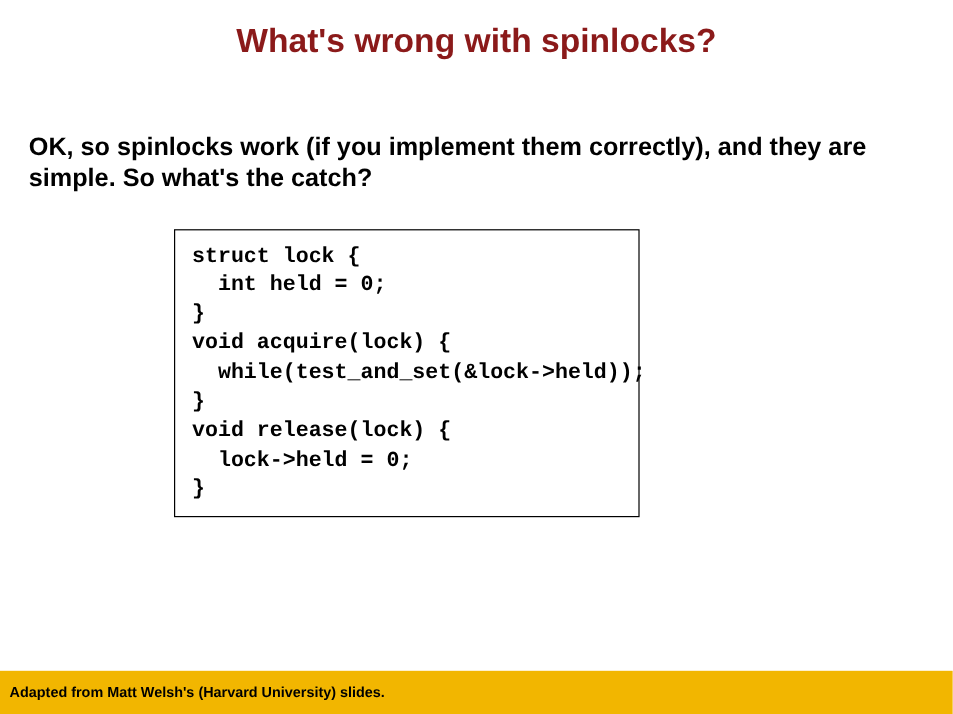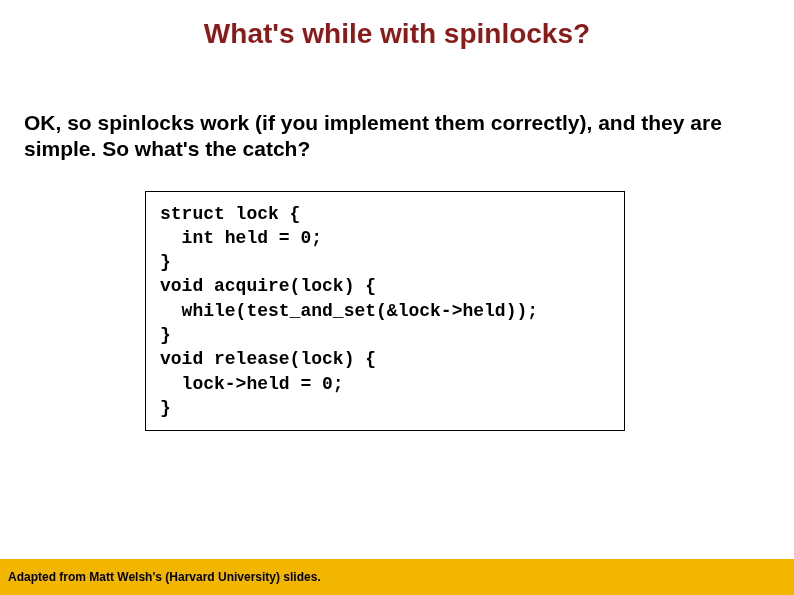--- a/index.html
+++ b/index.html
@@ -22,21 +22,21 @@
     font-size: 21px;
     color: #000;
     padding: 0 20px;
     line-height: 1.25;
     margin-top: 60px;
     margin-left: 4px;
     font-weight: bold;
   }
   .code-box {
     border: 1px solid #000;
-    width: 480px;
+    width: 388px;
     margin-left: 145px;
     margin-top: 28px;
     padding: 10px 14px 10px 14px;
     background: #fff;
   }
   .code-box pre {
     font-family: "Courier New", Courier, monospace;
     font-size: 18px;
     font-weight: bold;
     line-height: 1.35;
@@ -55,21 +55,21 @@
   }
   .footer-bar span {
     font-size: 12px;
     font-weight: bold;
     color: #000;
   }
 </style>
 </head>
 <body>
 
-<h1 class="slide-title">What's while with spinlocks?</h1>
+<h1 class="slide-title">What's wrong with spinlocks?</h1>
 
 <p class="body-text">OK, so spinlocks work (if you implement them correctly), and they are simple. So what's the catch?</p>
 
 <div class="code-box">
   <pre>struct lock {
   int held = 0;
 }
 void acquire(lock) {
   while(test_and_set(&amp;lock-&gt;held));
 }

